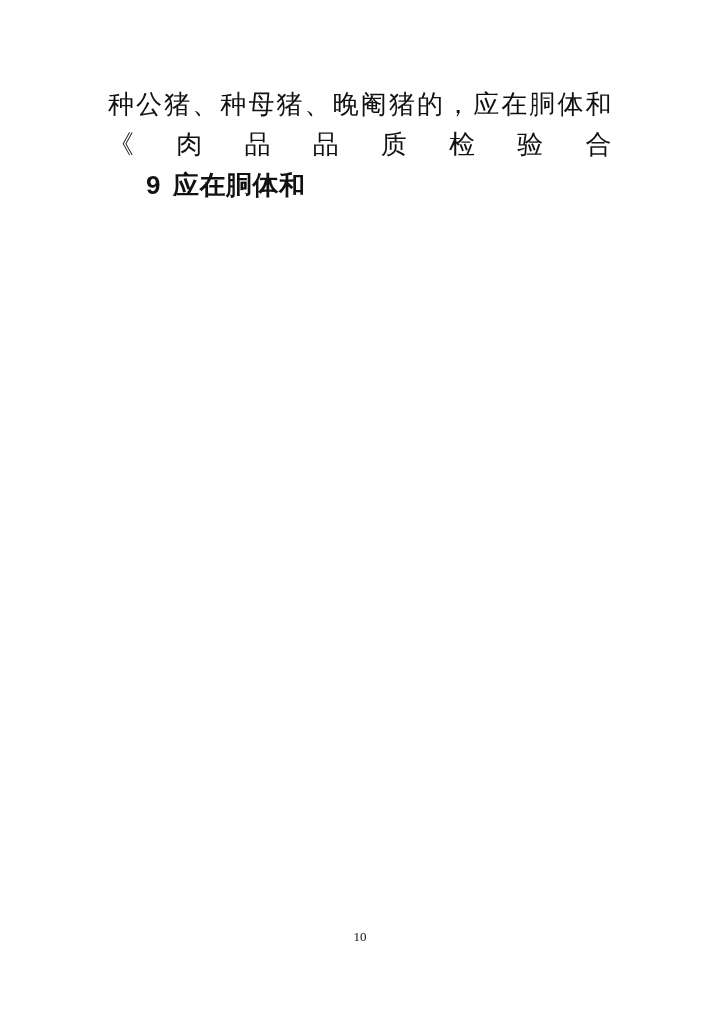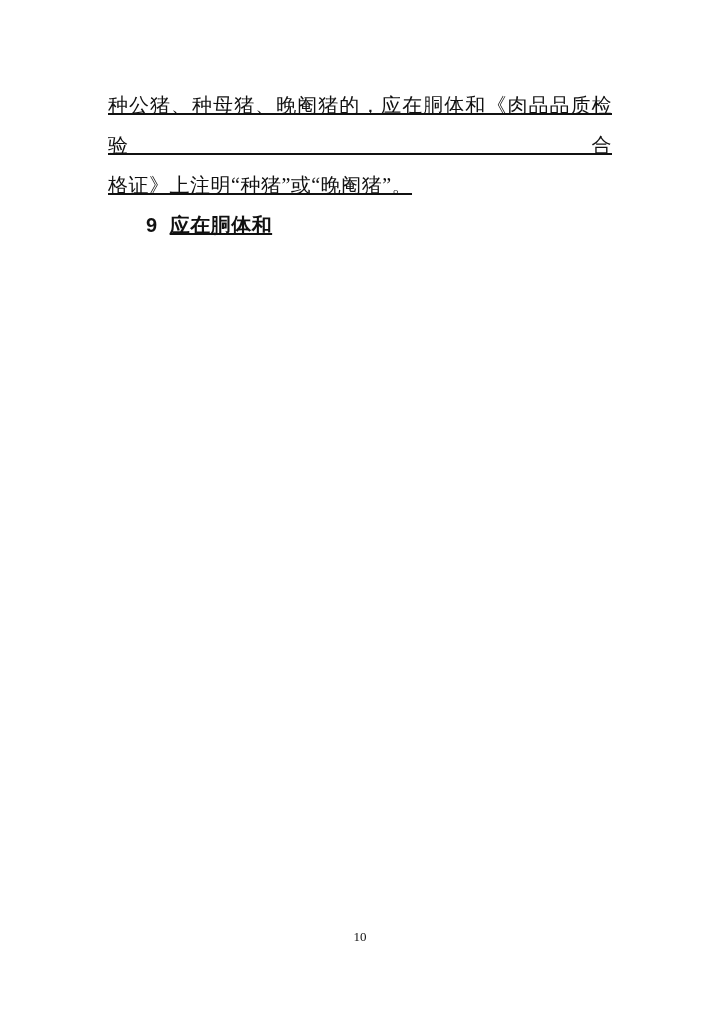--- a/index.html
+++ b/index.html
@@ -14,24 +14,23 @@
     background: #ffffff;
     overflow: hidden;
     font-family: "Liberation Serif", "DejaVu Serif", serif;
     color: #111111;
   }
   .body-text {
     position: absolute;
     left: 108px;
     top: 85px;
     width: 504px;
-    font-size: 20px;
+    font-size: 26px;
     line-height: 40px;
     letter-spacing: 0.5px;
-    text-decoration: underline;
   }
   .line {
     margin: 0;
     padding: 0;
     min-height: 40px;
   }
   
   .justify-full {
     text-align: justify;
     text-align-last: justify;
@@ -63,21 +62,20 @@
 </style>
 </head>
 <body>
 
 <div class="page">
 
   <div class="body-text">
 
     <p class="line justify-full">种公猪、种母猪、晚阉猪的，应在胴体和《肉品品质检验合</p>
 
-    <p class="line">格证》上注明“种猪”或“晚阉猪”。</p>
 
     <p class="line heading"><span class="heading-num">9</span><span>应在胴体和</span></p>
 
 
 
   </div>
 
   <div class="footer-pagenum">10</div>
 
 </div>

